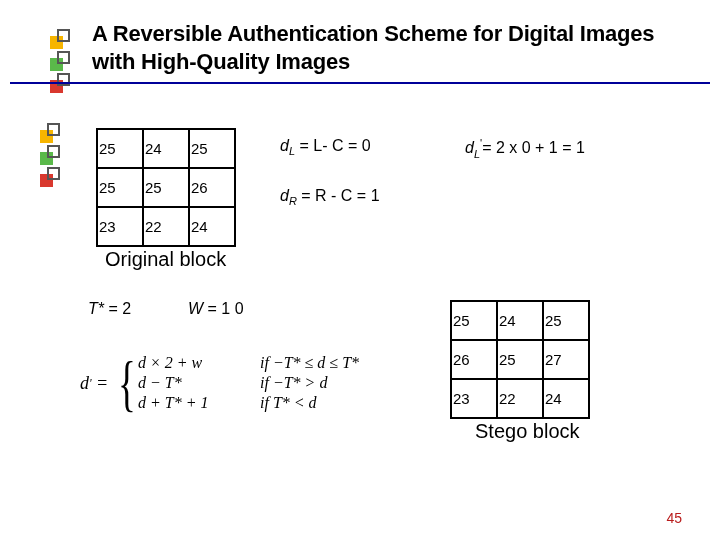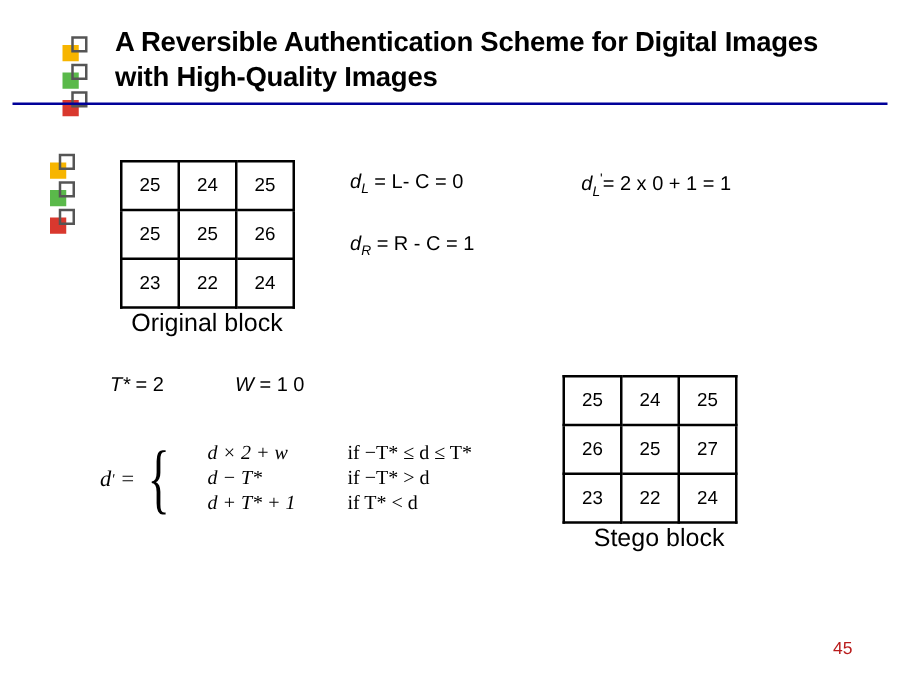--- a/index.html
+++ b/index.html
@@ -63,21 +63,20 @@
     box-sizing: border-box;
   }
   .grid {
     position: absolute;
     border-collapse: collapse;
   }
   .grid td {
     border: 2px solid #000;
     width: 42px;
     height: 35px;
-    text-align: center;
     vertical-align: middle;
     font-family: Verdana, Geneva, sans-serif;
     font-size: 15px;
   }
   .label {
     position: absolute;
     font-family: Verdana, Geneva, sans-serif;
     font-size: 20px;
   }
   .expr {
@@ -110,27 +109,26 @@
     display: inline-block;
     transform: scaleX(0.6);
     margin: 0 -4px 0 -2px;
     font-family: "Times New Roman", serif;
   }
   .formula .cases {
     display: inline-block;
   }
   .formula .case-line {
     display: flex;
-    gap: 12px;
+    gap: 22px;
     line-height: 1.25;
     white-space: nowrap;
-    margin-left: 28px;
   }
   .formula .case-line .c-expr { font-style: italic; min-width: 100px; }
-  .formula .case-line .c-cond { }
+  .formula .case-line .c-cond { font-style: italic; }
   .slide-num {
     position: absolute;
     right: 22px;
     bottom: 14px;
     font-family: Verdana, Geneva, sans-serif;
     font-size: 14px;
     color: #b91c1c;
   }
 </style>
 </head>

